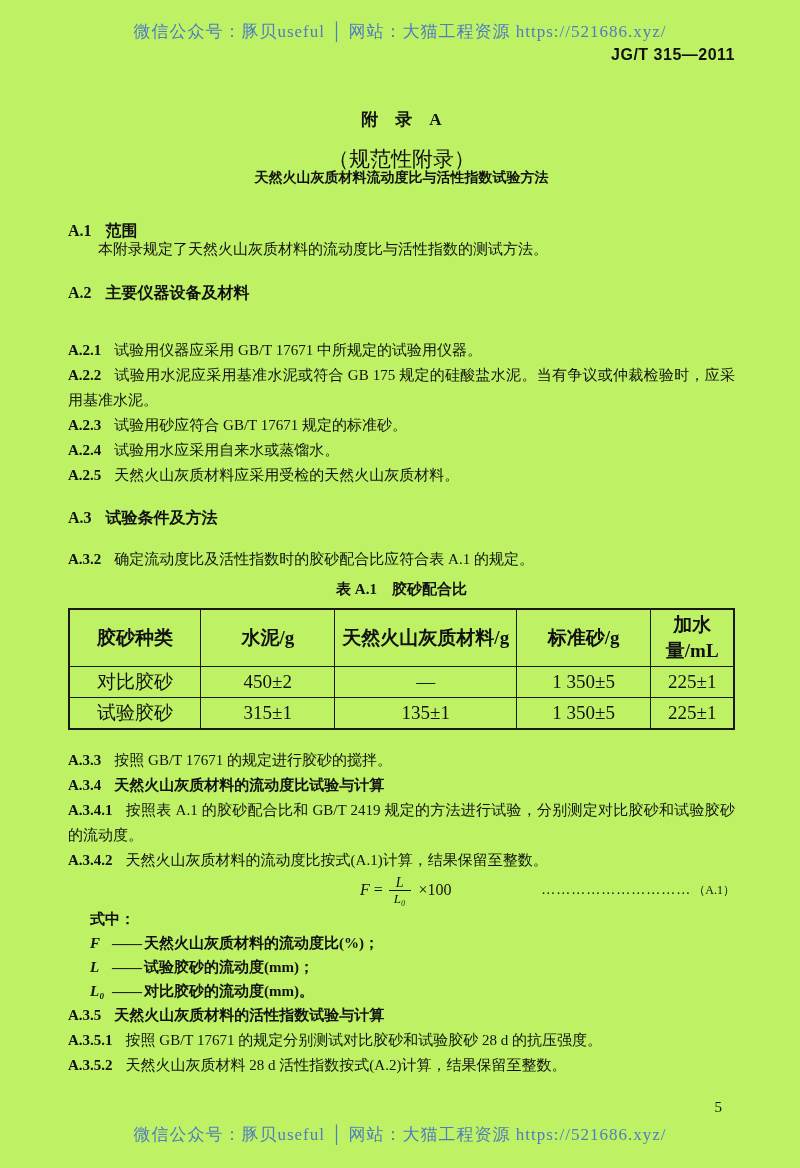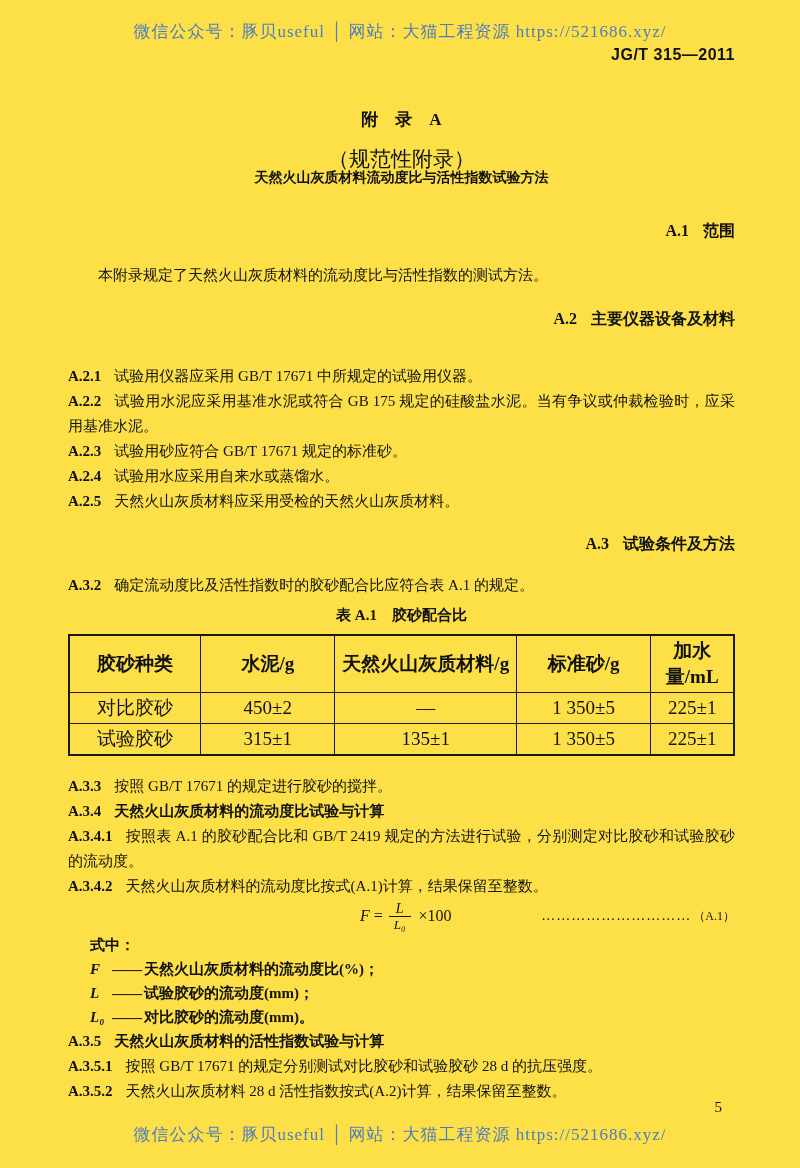--- a/index.html
+++ b/index.html
@@ -1,20 +1,20 @@
 <!DOCTYPE html>
 <html><head>
 <meta charset="utf-8">
 <style>
   * { margin:0; padding:0; box-sizing:border-box; }
   html,body { background:#ffffff; }
   .page {
     position:relative;
     width:800px; height:1168px;
-    background:#fde047;
+    background:#bef264;
     color:#111111;
     font-family:"Liberation Serif","DejaVu Serif",serif;
     font-size:15px;
     overflow:hidden;
   }
   .watermark {
     position:absolute; left:0; width:100%;
     text-align:center;
     color:#4f7dbf;
     font-size:17px;
@@ -27,24 +27,24 @@
   .doc-code {
     text-align:right;
     font-weight:bold;
     font-size:16px;
     font-family:"Liberation Sans","DejaVu Sans",sans-serif;
     letter-spacing:0.5px;
   }
   .title-1 { margin-top:46px; text-align:center; font-weight:bold; font-size:17px; line-height:20px; }
   .title-2 { margin-top:20px;  text-align:center; font-weight:normal; font-size:21px; line-height:18px; }
   .title-3 { margin-top:0;  text-align:center; font-weight:bold; font-size:14px; line-height:20px; }
-  .sec-heading { font-weight:bold; font-size:16px; line-height:19px;text-align:right; }
+  .sec-heading { font-weight:bold; font-size:16px; line-height:19px; }
   .sec-heading .cnum { margin-right:14px; }
   .mt-a1 { margin-top:33px; }
-  .intro-p { margin-top:26px; text-indent:2em; line-height:19px; }
+  .intro-p { text-indent:2em; line-height:19px; }
   .mt-a2 { margin-top:24px; }
   .clauses { margin-top:36px; }
   .clause { line-height:25px; text-align:justify; }
   .cnum { font-weight:bold; margin-right:13px; white-space:nowrap; }
   .mt-a3 { margin-top:20px; }
   .clauses-a3 { margin-top:20px; }
   .table-caption { margin-top:8px; text-align:center; font-weight:bold; font-size:15px; line-height:18px; }
   table.mix { width:100%; margin-top:10px; border-collapse:collapse; border:2px solid #1a1a1a; table-layout:fixed; }
   table.mix th, table.mix td {
     border:1px solid #1a1a1a;

